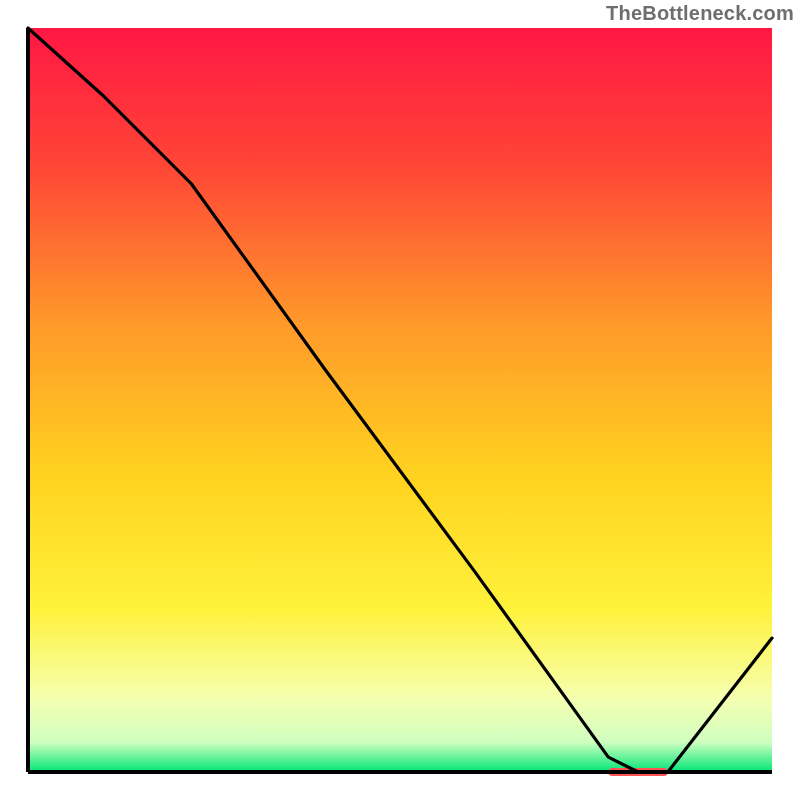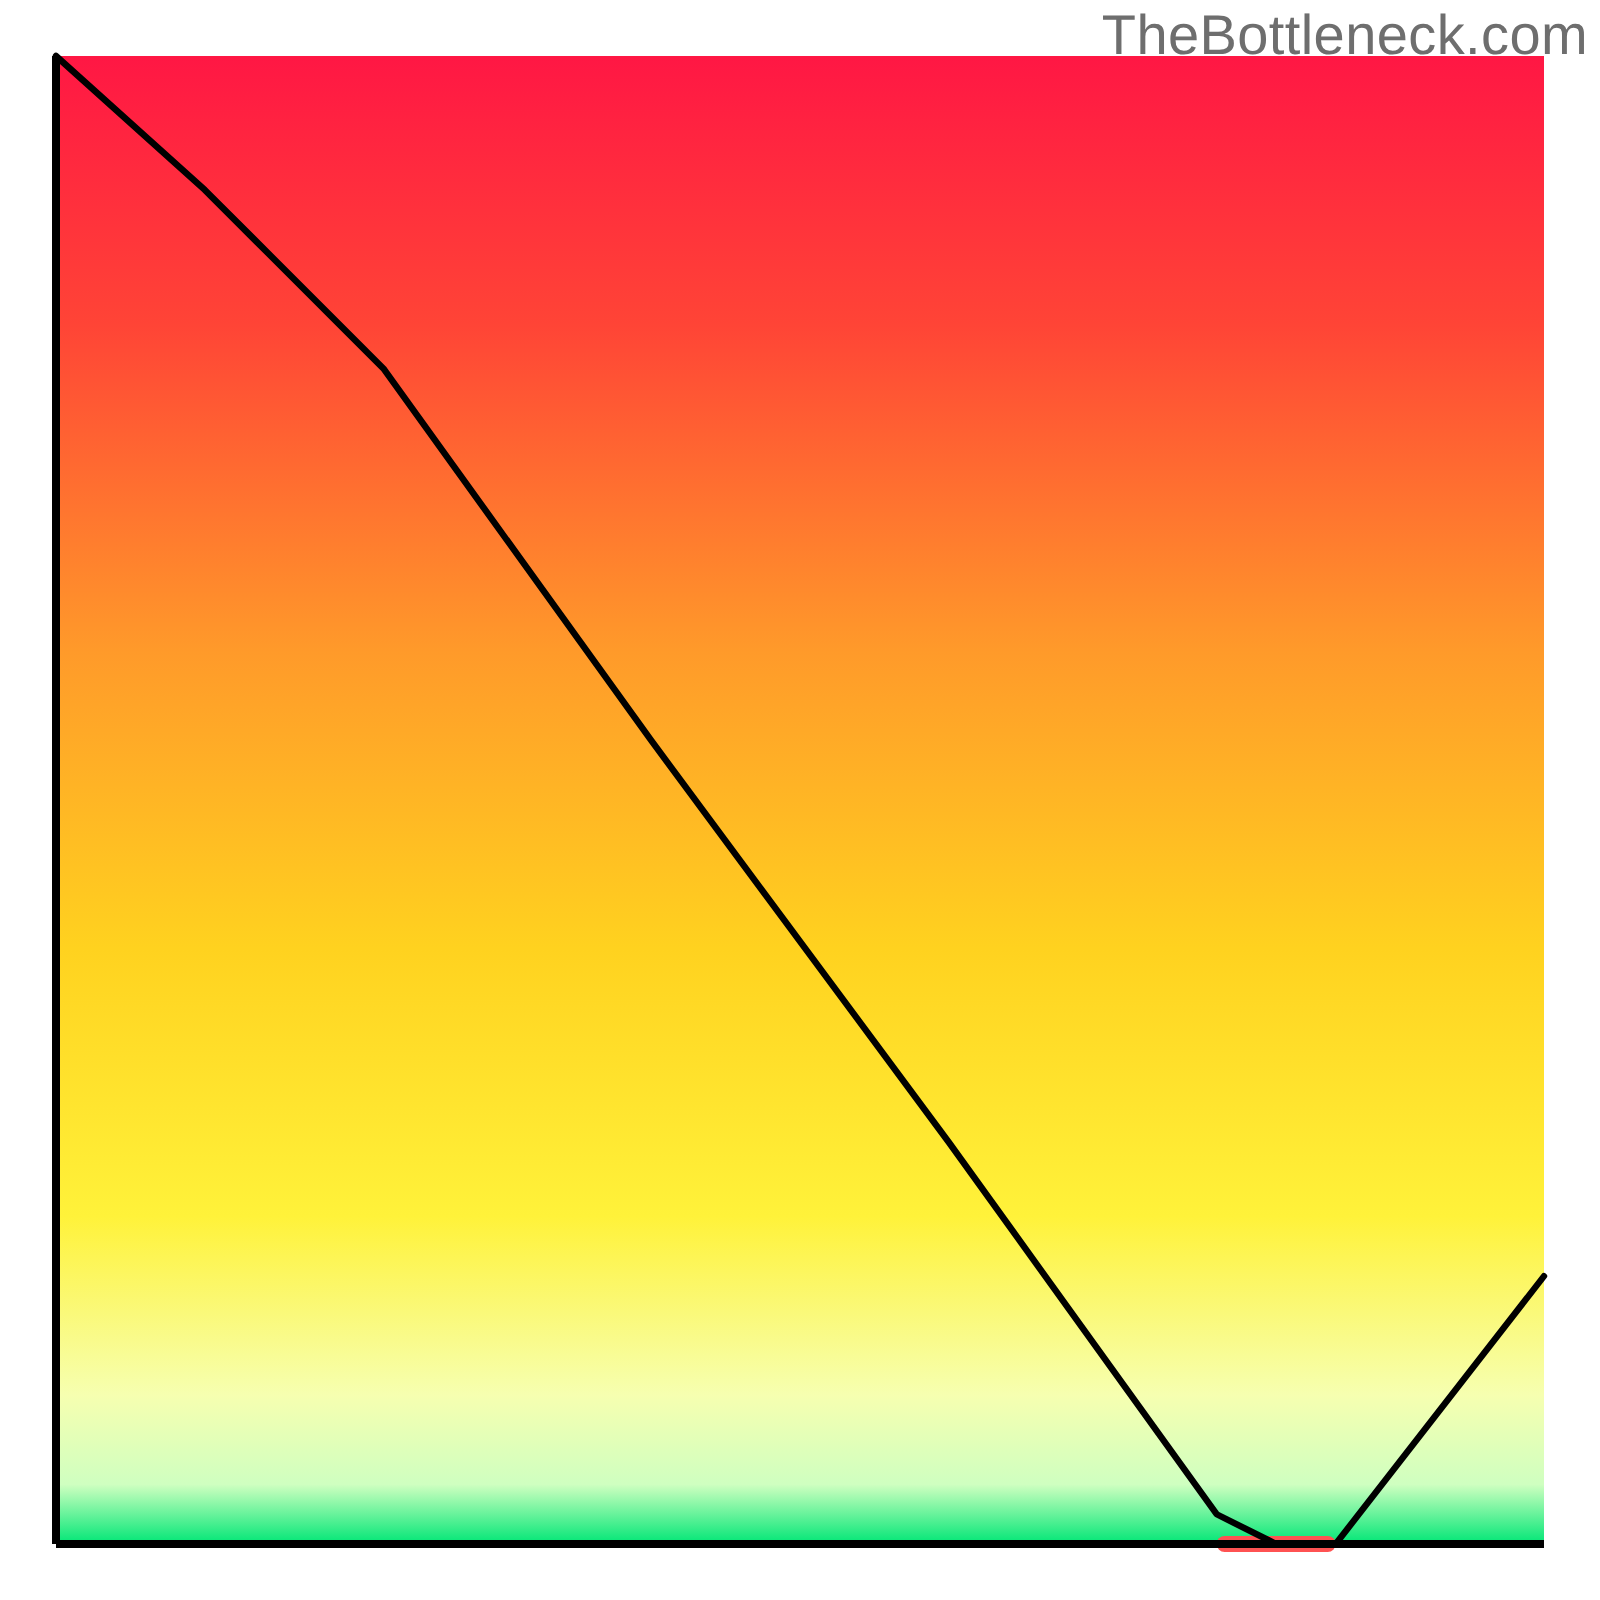--- a/index.html
+++ b/index.html
@@ -13,22 +13,22 @@
   }
   .stage {
     position: relative;
     width: 800px;
     height: 800px;
   }
   .watermark {
     position: absolute;
     top: 2px;
     right: 6px;
-    font-size: 28px;
-    font-weight: 400;
+    font-size: 20px;
+    font-weight: 700;
     color: #6e6e6e;
     letter-spacing: 0.2px;
     user-select: none;
     z-index: 5;
   }
   svg.chart {
     position: absolute;
     top: 0;
     left: 0;
     width: 800px;

